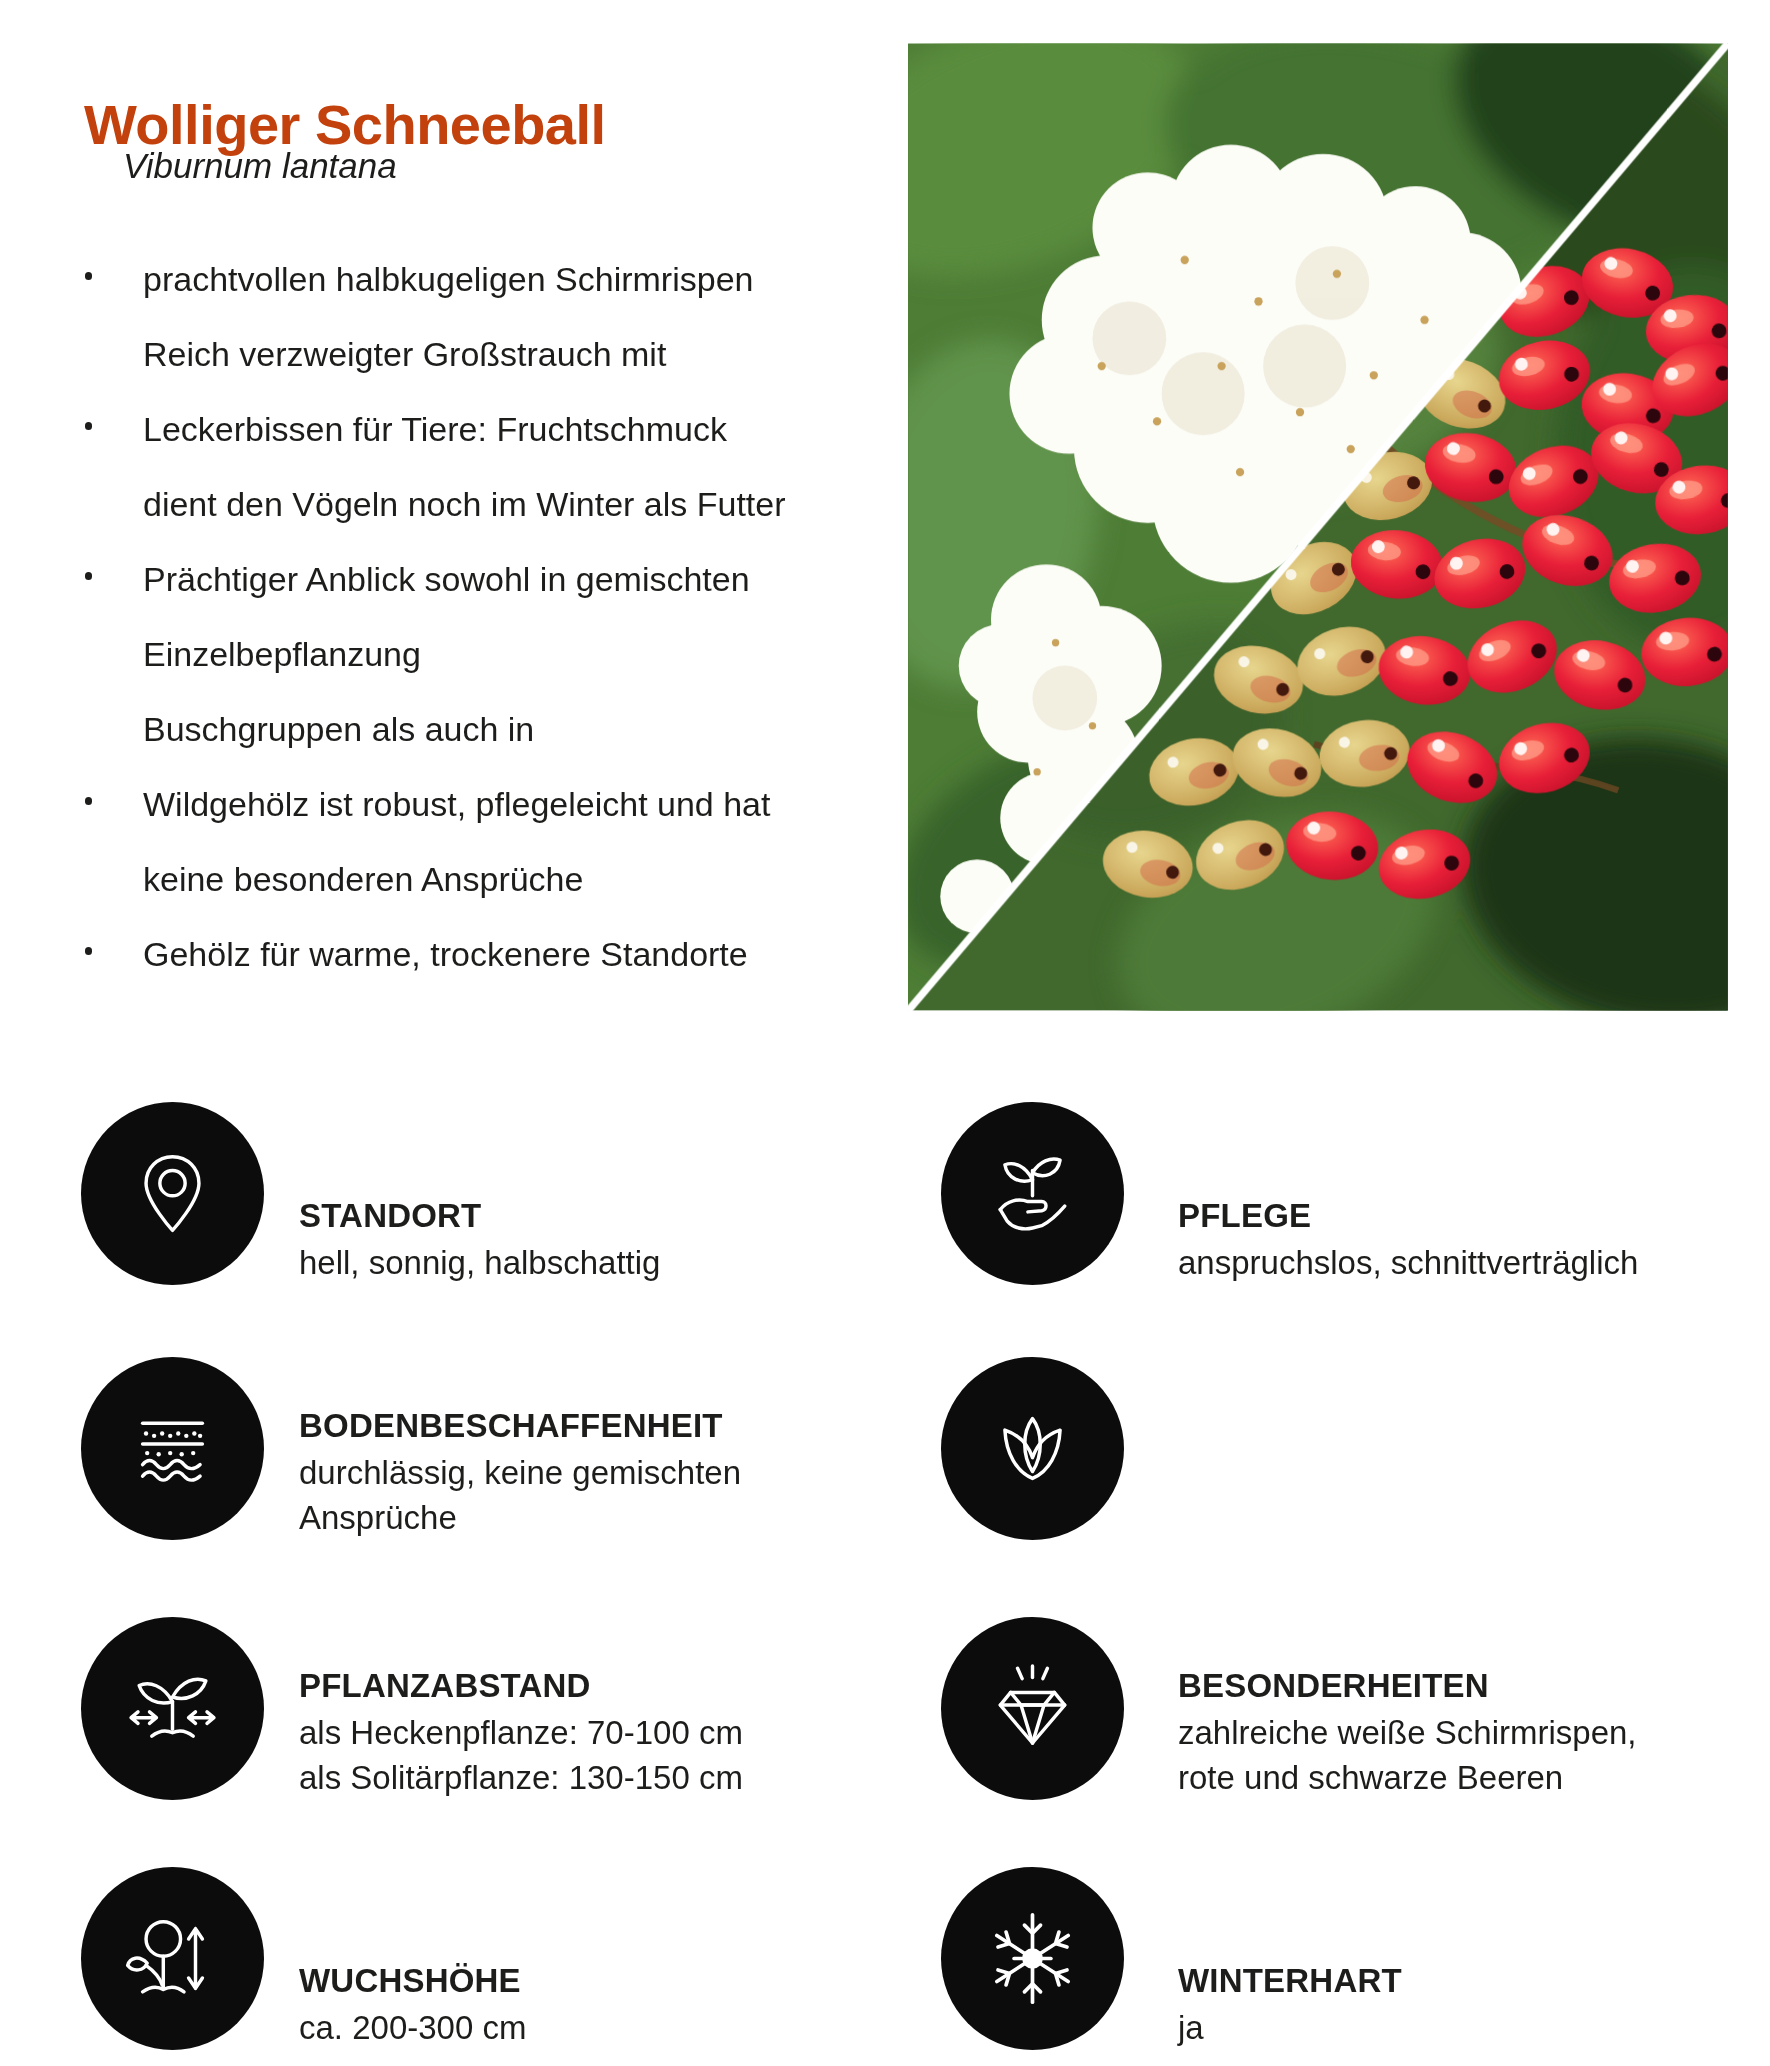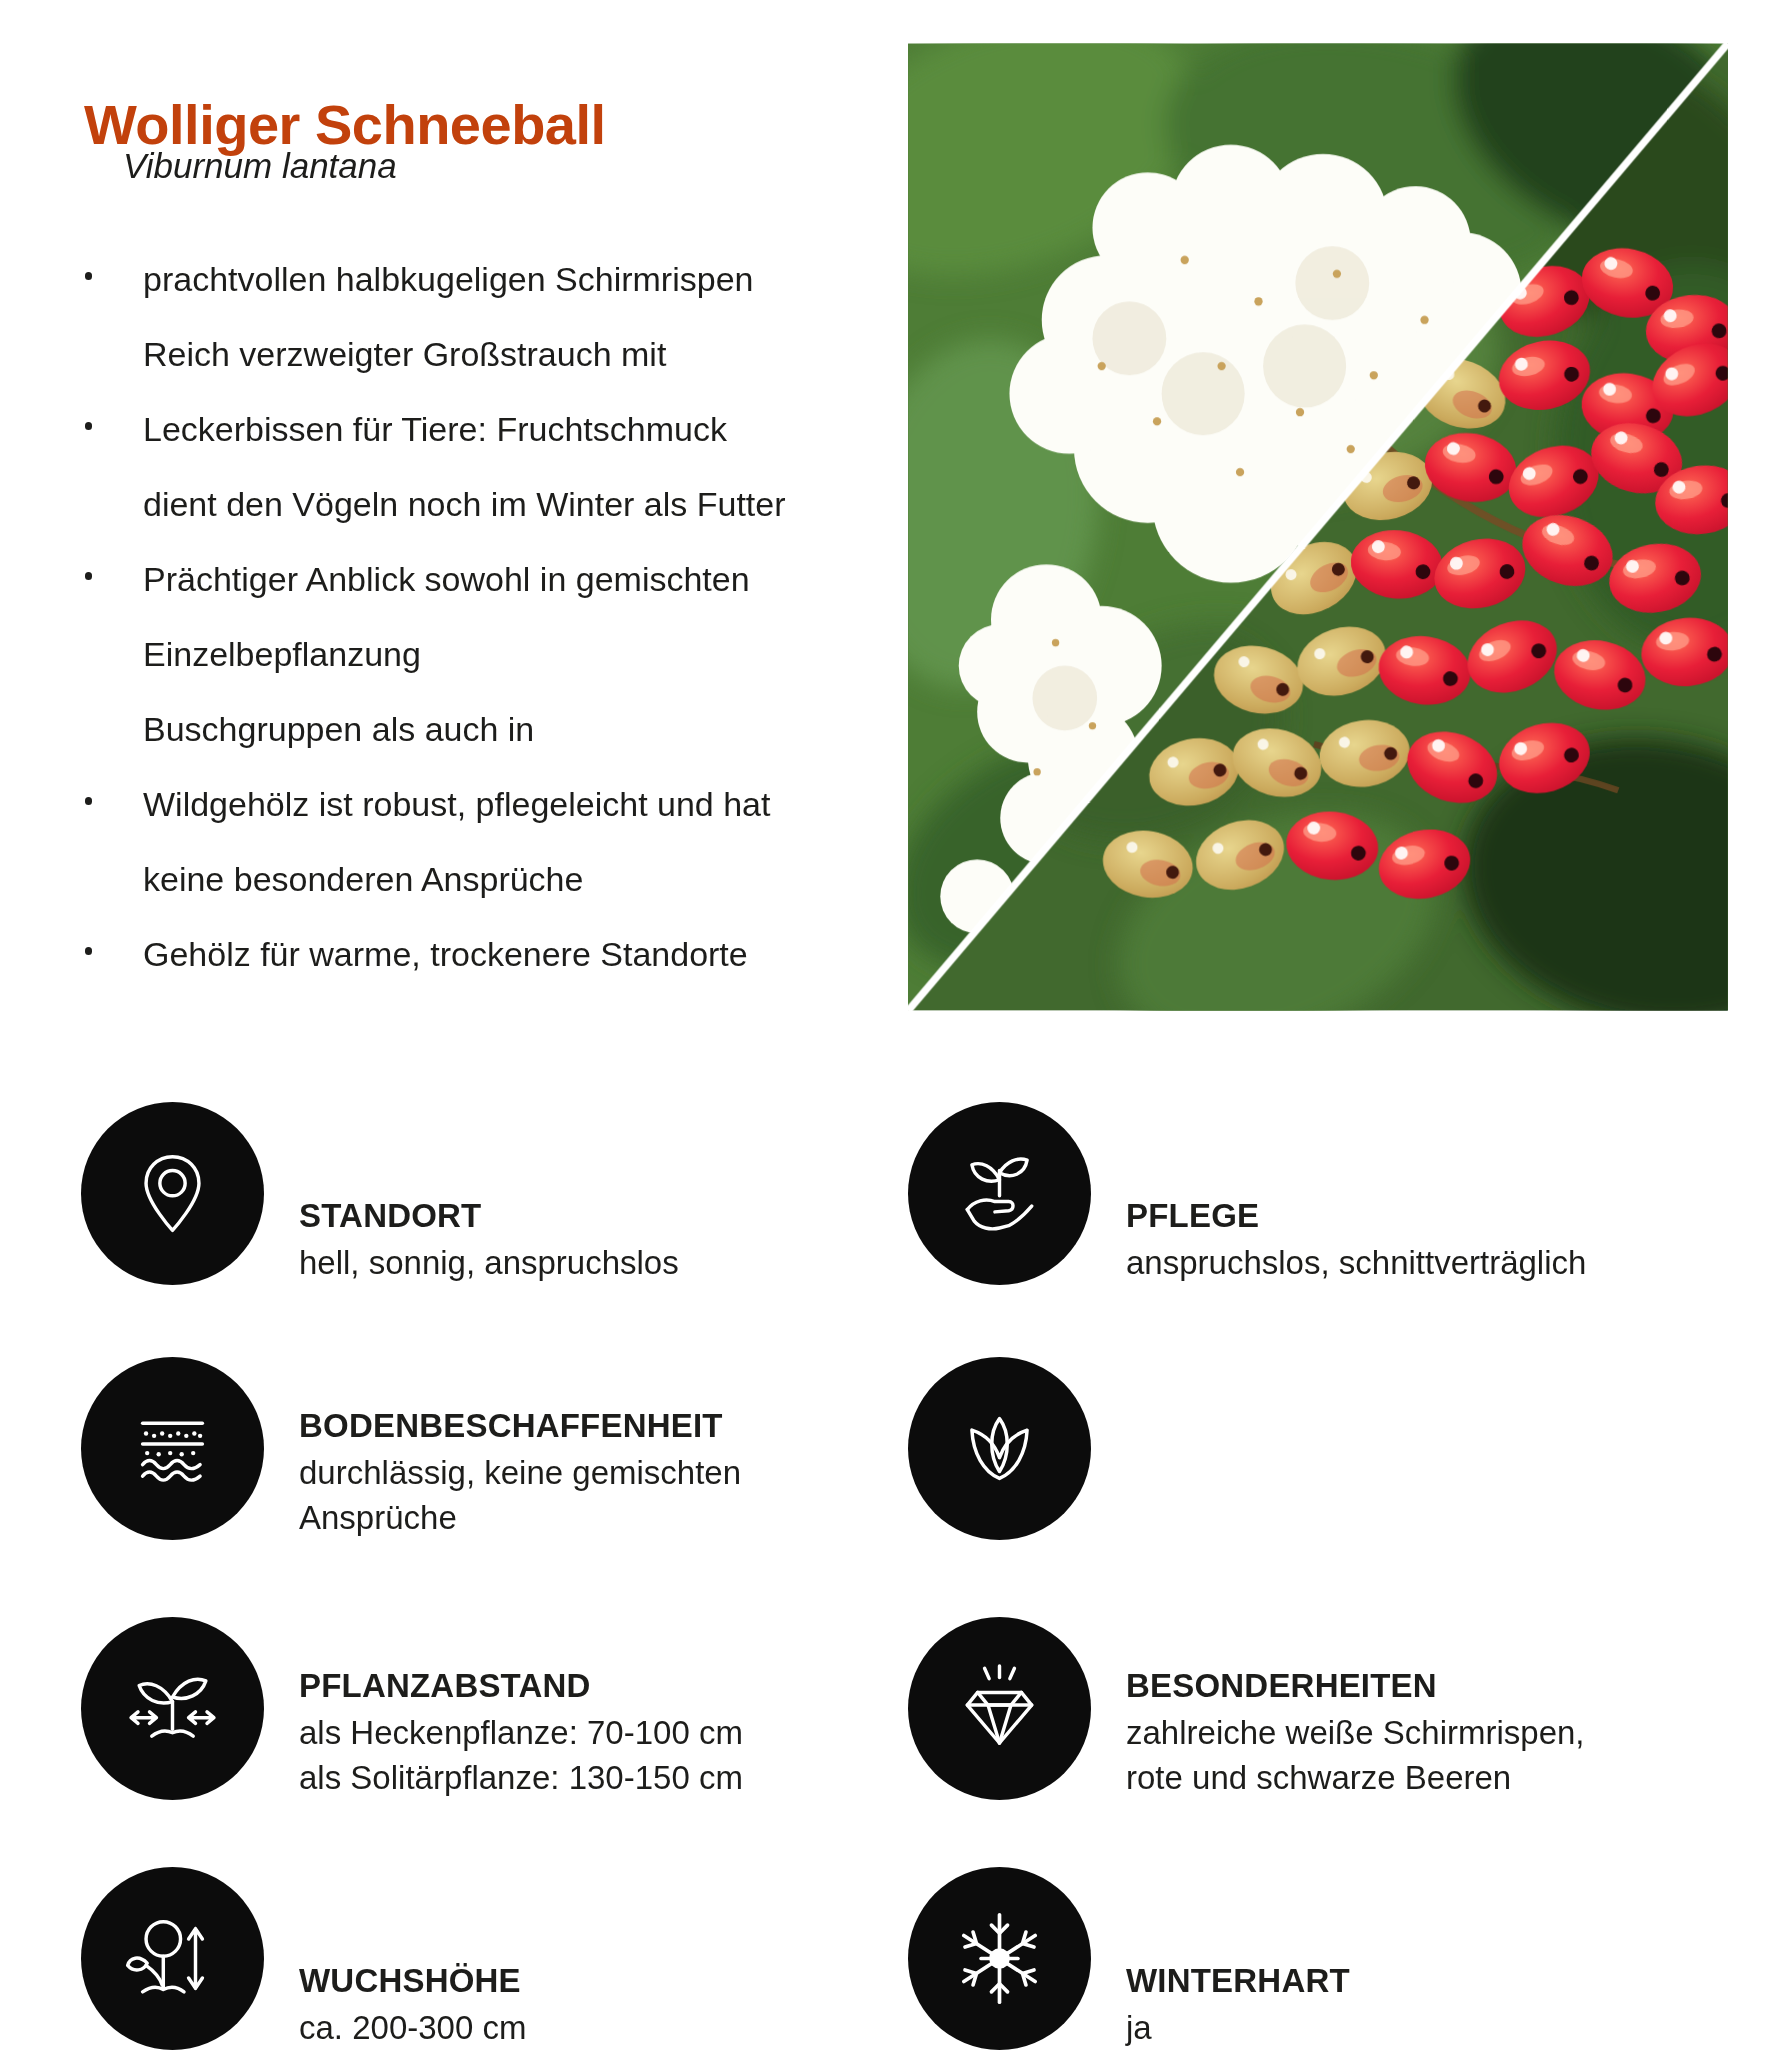--- a/index.html
+++ b/index.html
@@ -6,21 +6,21 @@
   body{width:1771px;height:2066px;position:relative;font-family:"Liberation Sans",sans-serif;color:#1d1d1b;overflow:hidden;}
   .abs{position:absolute;}
   .page-title{left:84px;top:54px;font-size:56px;font-weight:700;color:#c2410c;letter-spacing:-0.5px;white-space:nowrap;}
   .page-subtitle{left:87px;top:146px;font-size:35px;font-style:italic;color:#1d1d1b;white-space:nowrap;margin-left:36px;}
   .bullet-list{left:78px;top:242px;width:826px;list-style:none;margin:0;padding:0;}
   .bullet-list li{position:relative;padding-left:65px;font-size:34px;line-height:75px;}
   .bullet-list li::before{content:"";position:absolute;left:6.5px;top:30px;width:7.8px;height:7.8px;border-radius:50%;background:#1d1d1b;}
   .hero{left:908px;top:43px;width:820px;height:968px;}
   .info-item{height:184px;display:flex;align-items:flex-end;}
   .cl{left:81px;width:802px;}
-  .cr{left:908px;width:826px;}
+  .cr{left:941px;width:826px;gap:19px;}
   .r1{top:1101px;} .r2{top:1356px;} .r3{top:1616px;} .r4{top:1866px;}
   .badge{flex:0 0 183px;width:183px;height:183px;border-radius:50%;background:#0c0c0c;display:flex;align-items:center;justify-content:center;}
   .info-text{margin-left:35px;}
   .info-label{font-size:33px;font-weight:700;line-height:41px;letter-spacing:0.2px;margin-bottom:3.7px;white-space:nowrap;}
   .info-value{font-size:33px;font-weight:400;line-height:45px;}
   .info-value div{white-space:nowrap;}
   svg{display:block;}
 </style>
 </head>
 <body>
@@ -202,21 +202,21 @@
 <div class="abs info-item cl r1">
   <span class="badge">
     <svg width="115" height="115" viewBox="0 0 100 100" fill="none" stroke="#ffffff" stroke-width="3" stroke-linecap="round" stroke-linejoin="round">
       <path d="M50 18 C63 18 73 28 73 41 C73 57 50 82 50 82 C50 82 27 57 27 41 C27 28 37 18 50 18 Z"></path>
       <circle cx="50" cy="41" r="11"></circle>
     </svg>
   </span>
   <div class="info-text">
     <div class="info-label">STANDORT</div>
     <div class="info-value">
-        <div>hell, sonnig, anspruchslos</div>
+        <div>hell, sonnig, halbschattig</div>
       </div>
   </div>
 </div>
 
 <div class="abs info-item cr r1">
   <span class="badge">
     <svg width="115" height="115" viewBox="0 0 100 100" fill="none" stroke="#ffffff" stroke-width="3" stroke-linecap="round" stroke-linejoin="round">
       <path d="M50 52 L50 30"></path>
       <path d="M50 38 C44 26 34 22 26 25 C28 37 40 42 50 38 Z"></path>
       <path d="M50 32 C56 22 66 18 74 21 C72 33 60 38 50 32 Z"></path>

